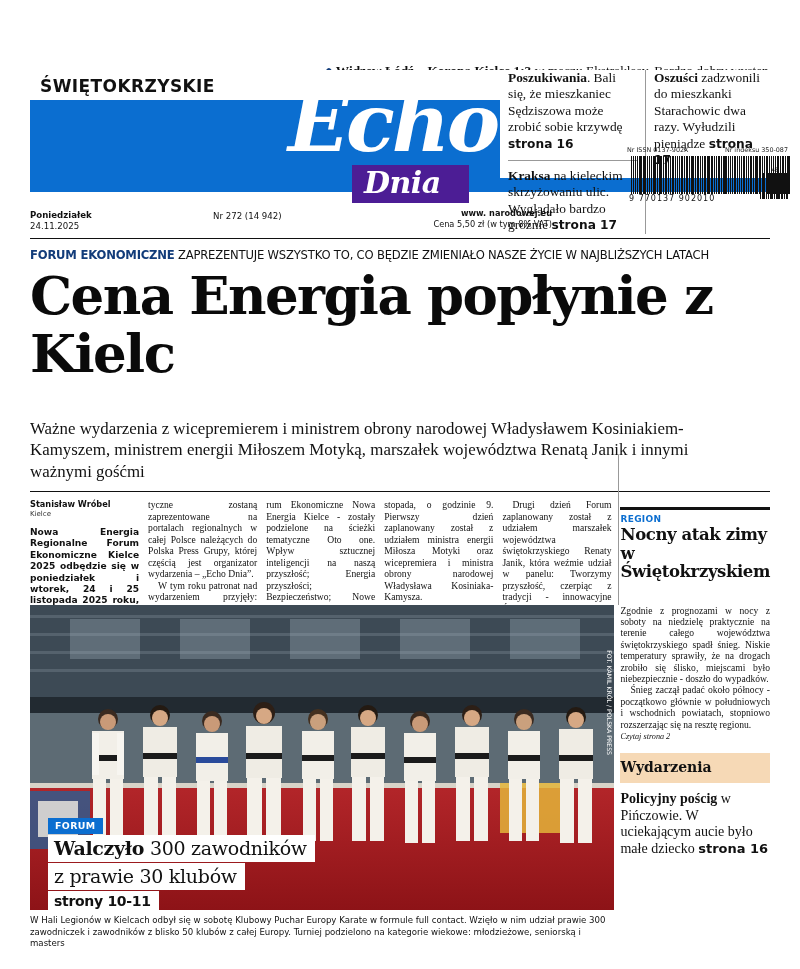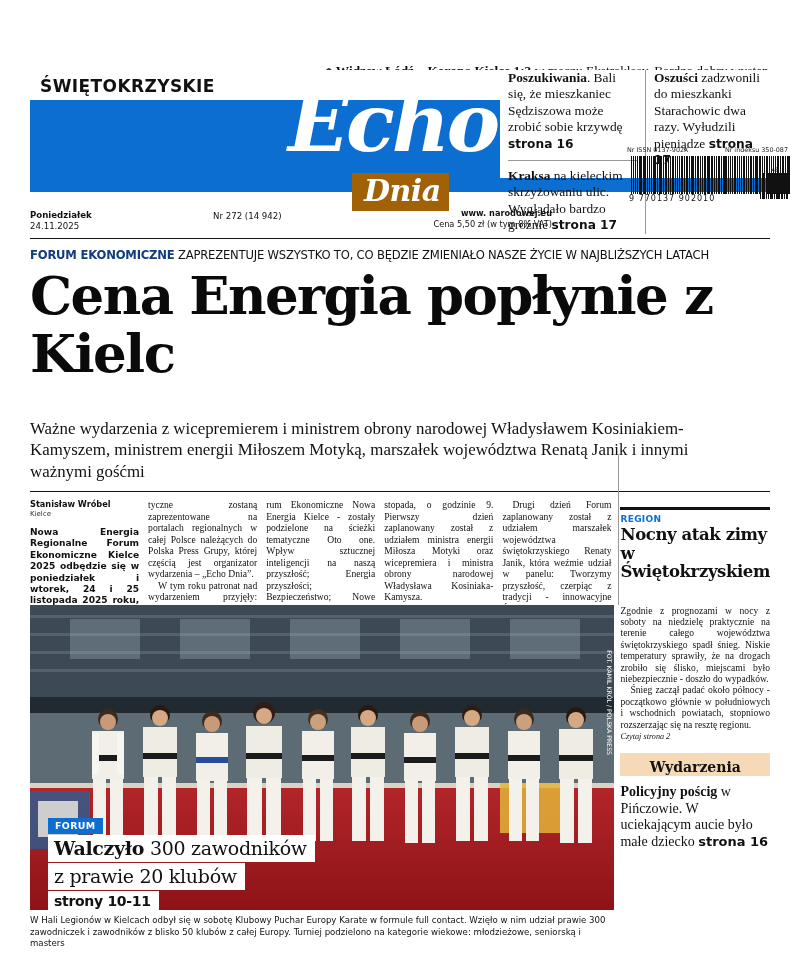--- a/index.html
+++ b/index.html
@@ -58,27 +58,26 @@
     font-family:"DejaVu Serif",serif;
     font-weight:bold;
     font-style:italic;
     font-size:80px;
     line-height:70px;
     color:#ffffff;
     letter-spacing:-3px;
   }
   .dnia-box{
     position:absolute;left:322px;top:95px;
-    background:#a16207;color:#fff;
+    background:#4c1d95;color:#fff;
     font-family:"DejaVu Serif",serif;
     font-weight:bold;font-style:italic;
     font-size:30px;line-height:32px;
-    padding:2px 8px 4px 12px;
+    padding:2px 28px 4px 12px;
     letter-spacing:-.5px;
-    margin-top:8px;
   }
   .white-cut2{position:absolute;left:470px;top:0;width:270px;height:108px;background:#fff;}
 
   
   .mast-right{position:absolute;left:470px;top:0;width:270px;display:flex;}
   .mr-col{padding:0 8px;box-sizing:border-box;}
   .mr-col.first{width:146px;border-right:1px solid #999;}
   .mr-col.second{width:124px;}
   .mr-item{font-family:"Liberation Serif",serif;font-size:13.4px;line-height:16.4px;}
   .mr-item b{font-weight:bold;}
@@ -135,21 +134,21 @@
 
   
   .rail{width:160px;}
   .rail-rule{border-top:3px solid #111;margin-top:8px;}
   .region-tag{font-family:"DejaVu Sans",sans-serif;font-weight:bold;font-size:9px;color:#0b6ed0;letter-spacing:.3px;margin-top:4px;}
   .region-head{font-family:"DejaVu Serif",serif;font-weight:bold;font-size:16.5px;line-height:18.5px;margin-top:2px;letter-spacing:-.4px;}
   .region-body{font-family:"Liberation Serif",serif;font-size:9.6px;line-height:11.4px;text-align:justify;margin-top:23px;}
   .region-body p{margin:0;}
   .region-body p.indent{text-indent:10px;}
   .czytaj{font-family:"Liberation Serif",serif;font-style:italic;font-size:8.2px;margin-top:2px;}
-  .wyd-box{background:#f6d9b6;text-align:center;margin-top:12px;padding:5px 0 0 0;}
+  .wyd-box{background:#f6d9b6;text-align:left;margin-top:12px;padding:5px 0 7px 0;}
   .wyd-box span{font-family:"DejaVu Serif",serif;font-weight:bold;font-size:14px;}
   .wyd-item{font-family:"Liberation Serif",serif;font-size:14px;line-height:16.6px;margin-top:8px;}
   .wyd-item b{font-weight:bold;}
   .wyd-strona{font-family:"DejaVu Sans",sans-serif;font-weight:bold;font-size:13px;}
 
   
   .photo{
     position:absolute;left:30px;top:605px;width:584px;height:305px;
     overflow:hidden;
   }
@@ -519,21 +518,21 @@
         </g>
       </g>
     </svg>
 
     <div class="kar-tag">FORUM</div>
     <div class="kar-head">
       <div class="kar-line">
         <b>Walczyło</b>
           <span> 300 zawodników</span>
       </div>
-      <div class="kar-line">z prawie 20 klubów</div>
+      <div class="kar-line">z prawie 30 klubów</div>
       <div class="kar-line small">strony 10-11</div>
     </div>
     <div class="photo-credit">FOT. KAMIL KRÓL / POLSKA PRESS</div>
   </div>
 
   <div class="caption">W Hali Legionów w Kielcach odbył się w sobotę Klubowy Puchar Europy Karate w formule full contact. Wzięło w nim udział prawie 300 zawodniczek i zawodników z blisko 50 klubów z całej Europy. Turniej podzielono na kategorie wiekowe: młodzieżowe, seniorską i masters</div>
 
 </div>
 
 </body></html>

